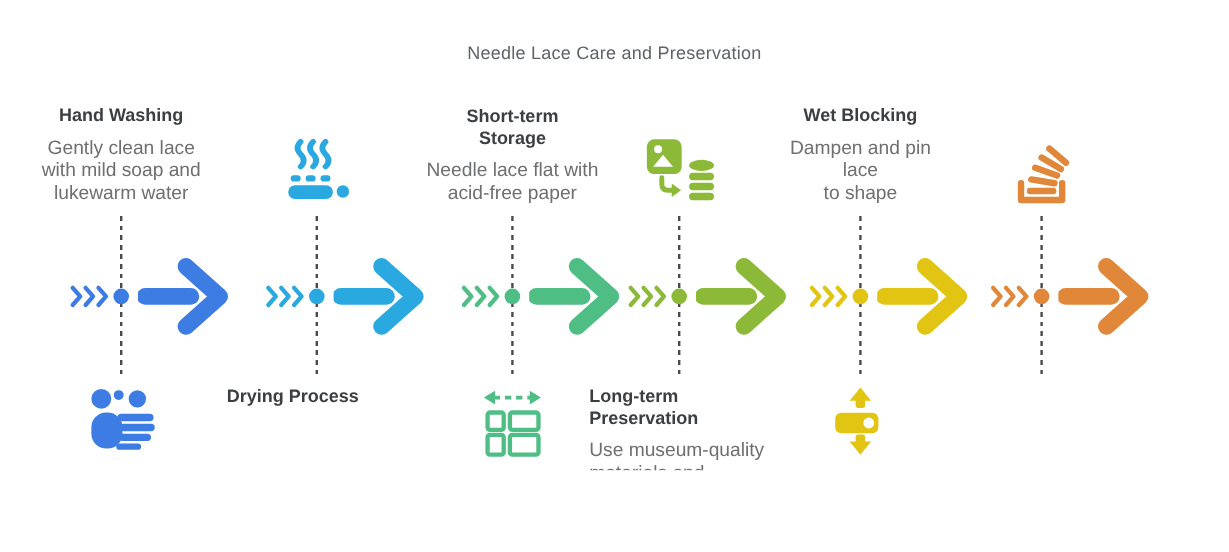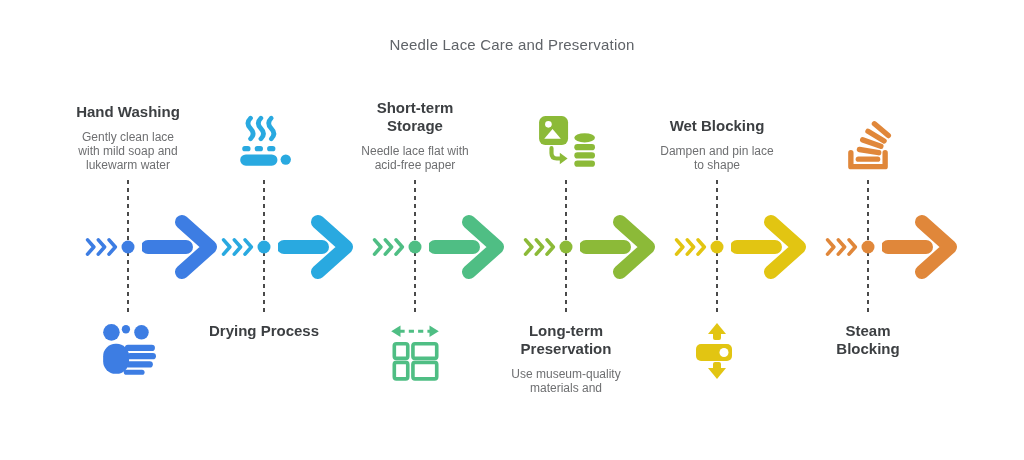--- a/index.html
+++ b/index.html
@@ -7,49 +7,49 @@
     position:relative;width:1024px;height:392px;background:#ffffff;
     font-family:"Liberation Sans",sans-serif;overflow:hidden;
   }
   .main-title{
     position:absolute;top:36px;left:0;width:100%;text-align:center;
     font-size:15px;color:#5f6368;letter-spacing:.2px;
   }
   .step{position:absolute;top:0;width:150px;height:460px;}
   .step svg{display:block;}
   .content-top{position:absolute;bottom:288px;left:50%;transform:translateX(-50%);width:150px;text-align:center;}
-  .content-bottom{position:absolute;top:322px;left:50%;transform:translateX(-50%);width:150px;text-align:center;}
+  .content-bottom{position:absolute;top:322px;left:50%;transform:translateX(-50%);width:150px;}
   .icon-wrap{display:flex;justify-content:center;}
   .step-title{
     margin:0 0 9px 0;font-size:15px;font-weight:bold;color:#3c3f42;
     line-height:1.2;white-space:pre-line;
   }
   .step-desc{
-    margin:0;font-size:12px;color:#6e6f71;line-height:1.18;white-space:pre-line;
+    margin:0;font-size:16px;color:#6e6f71;line-height:1.18;white-space:pre-line;
   }
   .dash{
     position:absolute;top:180px;left:50%;margin-left:-1px;width:2px;height:134px;
     background:repeating-linear-gradient(to bottom,#4a4a4a 0 4px,transparent 4px 8px);
   }
   .dot{
     position:absolute;top:247px;left:50%;transform:translate(-50%,-50%);
     width:13px;height:13px;border-radius:50%;background:var(--c);
   }
   .chevrons{position:absolute;top:247px;right:calc(50% + 10px);transform:translateY(-50%);color:var(--c);}
   .big-arrow{position:absolute;top:247px;left:calc(50% + 14px);transform:translateY(-50%);color:var(--c);}
   .step-icon{color:var(--c);}
 </style>
 </head>
 <body>
 
 <div id="stage">
 
   <div class="main-title">Needle Lace Care and Preservation</div>
 
-  <div class="step" style="left: 53px; --c: #3D7DE3;">
+  <div class="step" style="left: 26px; --c: #3D7DE3;">
     <div class="content-top">
       <h3 class="step-title">Hand Washing</h3>
       <p class="step-desc">Gently clean lace
 with mild soap and
 lukewarm water</p>
     </div>
     <div class="dash"></div>
     <svg class="chevrons" width="34" height="22" viewBox="0 0 38 24" fill="none" stroke="currentColor" stroke-width="4" stroke-linecap="round" stroke-linejoin="round">
       <polyline points="4,4 11,12 4,20"></polyline>
         <polyline points="16,4 23,12 16,20"></polyline>
@@ -96,21 +96,21 @@
     <div class="dot"></div>
     <svg class="big-arrow" width="78" height="68" viewBox="0 0 78 68" fill="none" stroke="currentColor" stroke-width="14" stroke-linecap="round" stroke-linejoin="round">
       <line x1="6" y1="34" x2="44" y2="34"></line>
         <polyline points="40,9 68,34 40,59"></polyline>
     </svg>
     <div class="content-bottom">
       <h3 class="step-title">Drying Process</h3>
     </div>
   </div>
 
-  <div class="step" style="left: 340px; --c: #4FBE84;">
+  <div class="step" style="left: 352px; --c: #4FBE84;">
     <div class="content-top">
       <h3 class="step-title">Short-term
 Storage</h3>
       <p class="step-desc">Needle lace flat with
 acid-free paper</p>
     </div>
     <div class="dash"></div>
     <svg class="chevrons" width="34" height="22" viewBox="0 0 38 24" fill="none" stroke="currentColor" stroke-width="4" stroke-linecap="round" stroke-linejoin="round">
       <polyline points="4,4 11,12 4,20"></polyline>
         <polyline points="16,4 23,12 16,20"></polyline>
@@ -215,18 +215,16 @@
       <polyline points="4,4 11,12 4,20"></polyline>
         <polyline points="16,4 23,12 16,20"></polyline>
         <polyline points="28,4 35,12 28,20"></polyline>
     </svg>
     <div class="dot"></div>
     <svg class="big-arrow" width="78" height="68" viewBox="0 0 78 68" fill="none" stroke="currentColor" stroke-width="14" stroke-linecap="round" stroke-linejoin="round">
       <line x1="6" y1="34" x2="44" y2="34"></line>
         <polyline points="40,9 68,34 40,59"></polyline>
     </svg>
     <div class="content-bottom">
-      <h3 class="step-title">Steam
-Blocking</h3>
     </div>
   </div>
 
 </div>
 
 </body></html>

